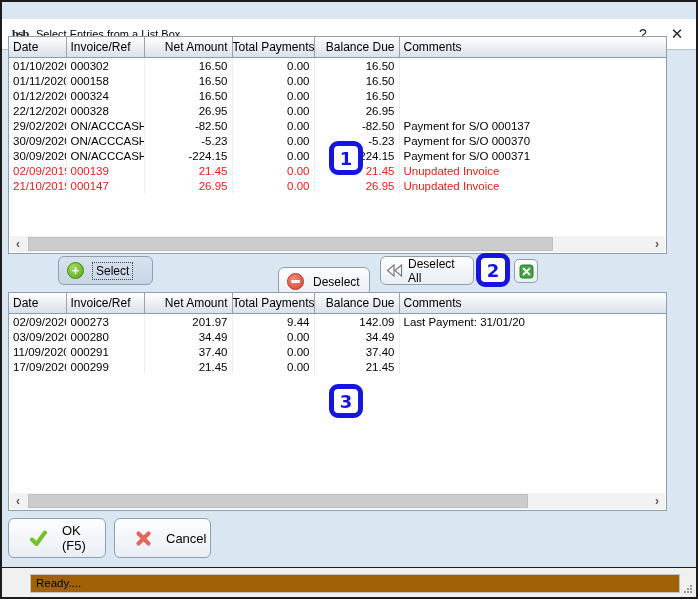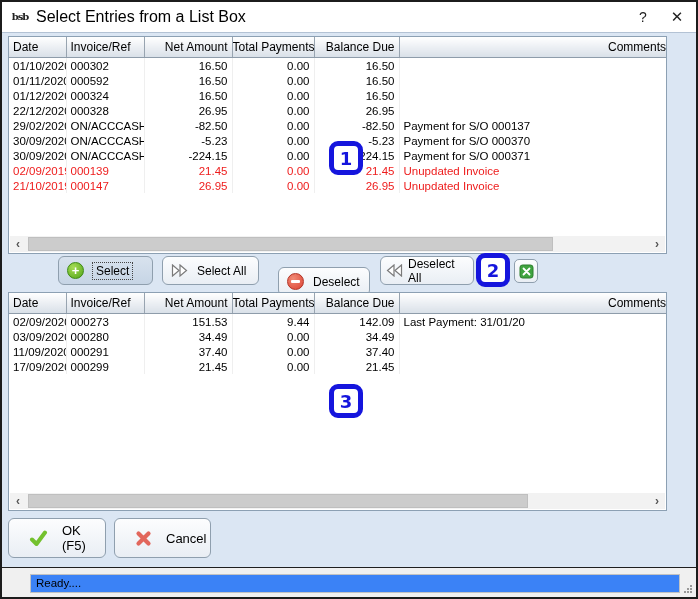--- a/index.html
+++ b/index.html
@@ -1,39 +1,39 @@
 <!DOCTYPE html>
 <html style="--dialog-bg: #dbe6f3; --red-row: #ee1c1c; --badge-blue: #1515dd; --header-border: #8ca0b3;"><head>
 <meta charset="utf-8">
 <style>
   html,body{margin:0;padding:0;background:#c8c8c8;font-family:"Liberation Sans",sans-serif;}
   .dialog{position:relative;width:698px;height:599px;box-sizing:border-box;
     border:2px solid #1c1c1c;background:var(--dialog-bg,#dbe6f3);overflow:hidden;}
 
   
-  .titlebar{position:absolute;left:0;top:0;right:0;height:30px;background:#ffffff;
+  .titlebar{position:absolute;left:0;top:17px;right:0;height:30px;background:#ffffff;
     border-bottom:1px solid #b3c2d4;display:flex;align-items:center;}
   .app-icon{width:20px;height:18px;margin-left:8px;font-family:"DejaVu Serif",serif;
     font-weight:bold;font-size:10px;color:#222;letter-spacing:-1px;line-height:18px;text-align:center;}
-  .win-title{margin-left:6px;font-size:16px;color:#000;}
+  .win-title{margin-left:6px;font-size:11px;color:#000;}
   .win-btn{width:34px;height:28px;display:flex;align-items:center;justify-content:center;
     font-size:14px;color:#222;cursor:default;}
   .win-close{margin-right:2px;font-size:15px;}
   .titlebar .spacer{flex:1;}
 
   
   .tblwrap{position:absolute;background:#ffffff;border:1px solid var(--header-border,#8ca0b3);}
   .tbl1{left:6px;top:34px;width:657px;height:216px;}
   .tbl2{left:6px;top:290px;width:657px;height:217px;}
   table{border-collapse:collapse;table-layout:fixed;width:100%;}
   th{height:20px;font-size:12px;font-weight:normal;text-align:left;padding:0 0 0 4px;
     background:linear-gradient(#ffffff,#d9e0e8);
     border-right:1px solid #98a4b0;border-bottom:1px solid #8e9caa;color:#000;
     overflow:hidden;white-space:nowrap;}
-  th:last-child{border-right:none;text-align:right;}
+  th:last-child{border-right:none;}
   th.num{text-align:right;padding:0 4px 0 0;}
   td{height:15px;font-size:11.5px;padding:0 0 0 4px;color:#000;white-space:nowrap;overflow:hidden;
     border-right:1px solid #efefef;}
   td:last-child{border-right:none;}
   td.num{text-align:right;padding:0 4px 0 0;}
   tr.red td{color:var(--red-row,#ee1c1c);}
 
   
   .hscroll{position:absolute;left:1px;right:1px;bottom:1px;height:16px;display:flex;background:#f2f2f2;}
   .sb-arrow{width:16px;display:flex;align-items:center;justify-content:center;
@@ -72,21 +72,21 @@
     justify-content:center;font-size:18px;font-weight:bold;color:var(--badge-blue,#1616dd);
     font-family:"DejaVu Sans",sans-serif;}
   .badge1{left:327px;top:139px;}
   .badge2{left:474px;top:251px;}
   .badge3{left:327px;top:382px;}
 
   
   .statussep{position:absolute;left:0;right:0;top:565px;height:1px;background:#1f1f1f;}
   .statusbar{position:absolute;left:0;right:0;top:566px;bottom:0;background:#f0f0f0;}
   .status-field{position:absolute;left:28px;right:16px;top:6px;height:19px;box-sizing:border-box;
-    border:1px solid #c2c2c2;background:#3b82f6;font-size:11.5px;color:#000;
+    border:1px solid #c2c2c2;background:#a16207;font-size:11.5px;color:#000;
     padding:2px 0 0 5px;overflow:hidden;white-space:nowrap;}
   .grip{position:absolute;right:3px;bottom:3px;width:10px;height:10px;
     background:
       radial-gradient(circle 1px at 8px 2px,#999 90%,transparent),
       radial-gradient(circle 1px at 8px 5px,#999 90%,transparent),
       radial-gradient(circle 1px at 5px 5px,#999 90%,transparent),
       radial-gradient(circle 1px at 8px 8px,#999 90%,transparent),
       radial-gradient(circle 1px at 5px 8px,#999 90%,transparent),
       radial-gradient(circle 1px at 2px 8px,#999 90%,transparent);}
   svg{display:block;}
@@ -128,21 +128,21 @@
           <tr>
             <td>01/10/2020</td>
             <td>000302</td>
             <td class="num">16.50</td>
             <td class="num">0.00</td>
             <td class="num">16.50</td>
             <td></td>
           </tr>
           <tr>
             <td>01/11/2020</td>
-            <td>000592</td>
+            <td>000158</td>
             <td class="num">16.50</td>
             <td class="num">0.00</td>
             <td class="num">16.50</td>
             <td></td>
           </tr>
           <tr>
             <td>01/12/2020</td>
             <td>000324</td>
             <td class="num">16.50</td>
             <td class="num">0.00</td>
@@ -206,29 +206,20 @@
         </span>
       <span class="sb-arrow">›</span>
     </div>
   </div>
 
   <div class="badge badge1">1</div>
 
   <div class="btn btn-select">
     <span class="circle-icon plus-circle">+</span>
     <span class="lbl">Select</span>
-  </div>
-  <div class="btn btn-selectall">
-    <span>
-      <svg width="17" height="13" viewBox="0 0 17 13">
-          <polygon points="1.5,1 8,6.5 1.5,12" fill="#fff" stroke="#7a7a7a" stroke-width="1.2"></polygon>
-          <polygon points="9,1 15.5,6.5 9,12" fill="#fff" stroke="#7a7a7a" stroke-width="1.2"></polygon>
-        </svg>
-    </span>
-    <span>Select All</span>
   </div>
   <div class="btn btn-deselect">
     <span class="circle-icon minus-circle">
         <span class="minus-bar"></span>
       </span>
     <span>Deselect</span>
   </div>
   <div class="btn btn-deselectall">
     <span>
       <svg width="17" height="13" viewBox="0 0 17 13">
@@ -267,21 +258,21 @@
             <th class="num">Net Amount</th>
             <th class="num">Total Payments</th>
             <th class="num">Balance Due</th>
             <th>Comments</th>
           </tr>
         </thead>
       <tbody id="body2">
           <tr>
             <td>02/09/2020</td>
             <td>000273</td>
-            <td class="num">151.53</td>
+            <td class="num">201.97</td>
             <td class="num">9.44</td>
             <td class="num">142.09</td>
             <td>Last Payment: 31/01/20</td>
           </tr>
           <tr>
             <td>03/09/2020</td>
             <td>000280</td>
             <td class="num">34.49</td>
             <td class="num">0.00</td>
             <td class="num">34.49</td>

